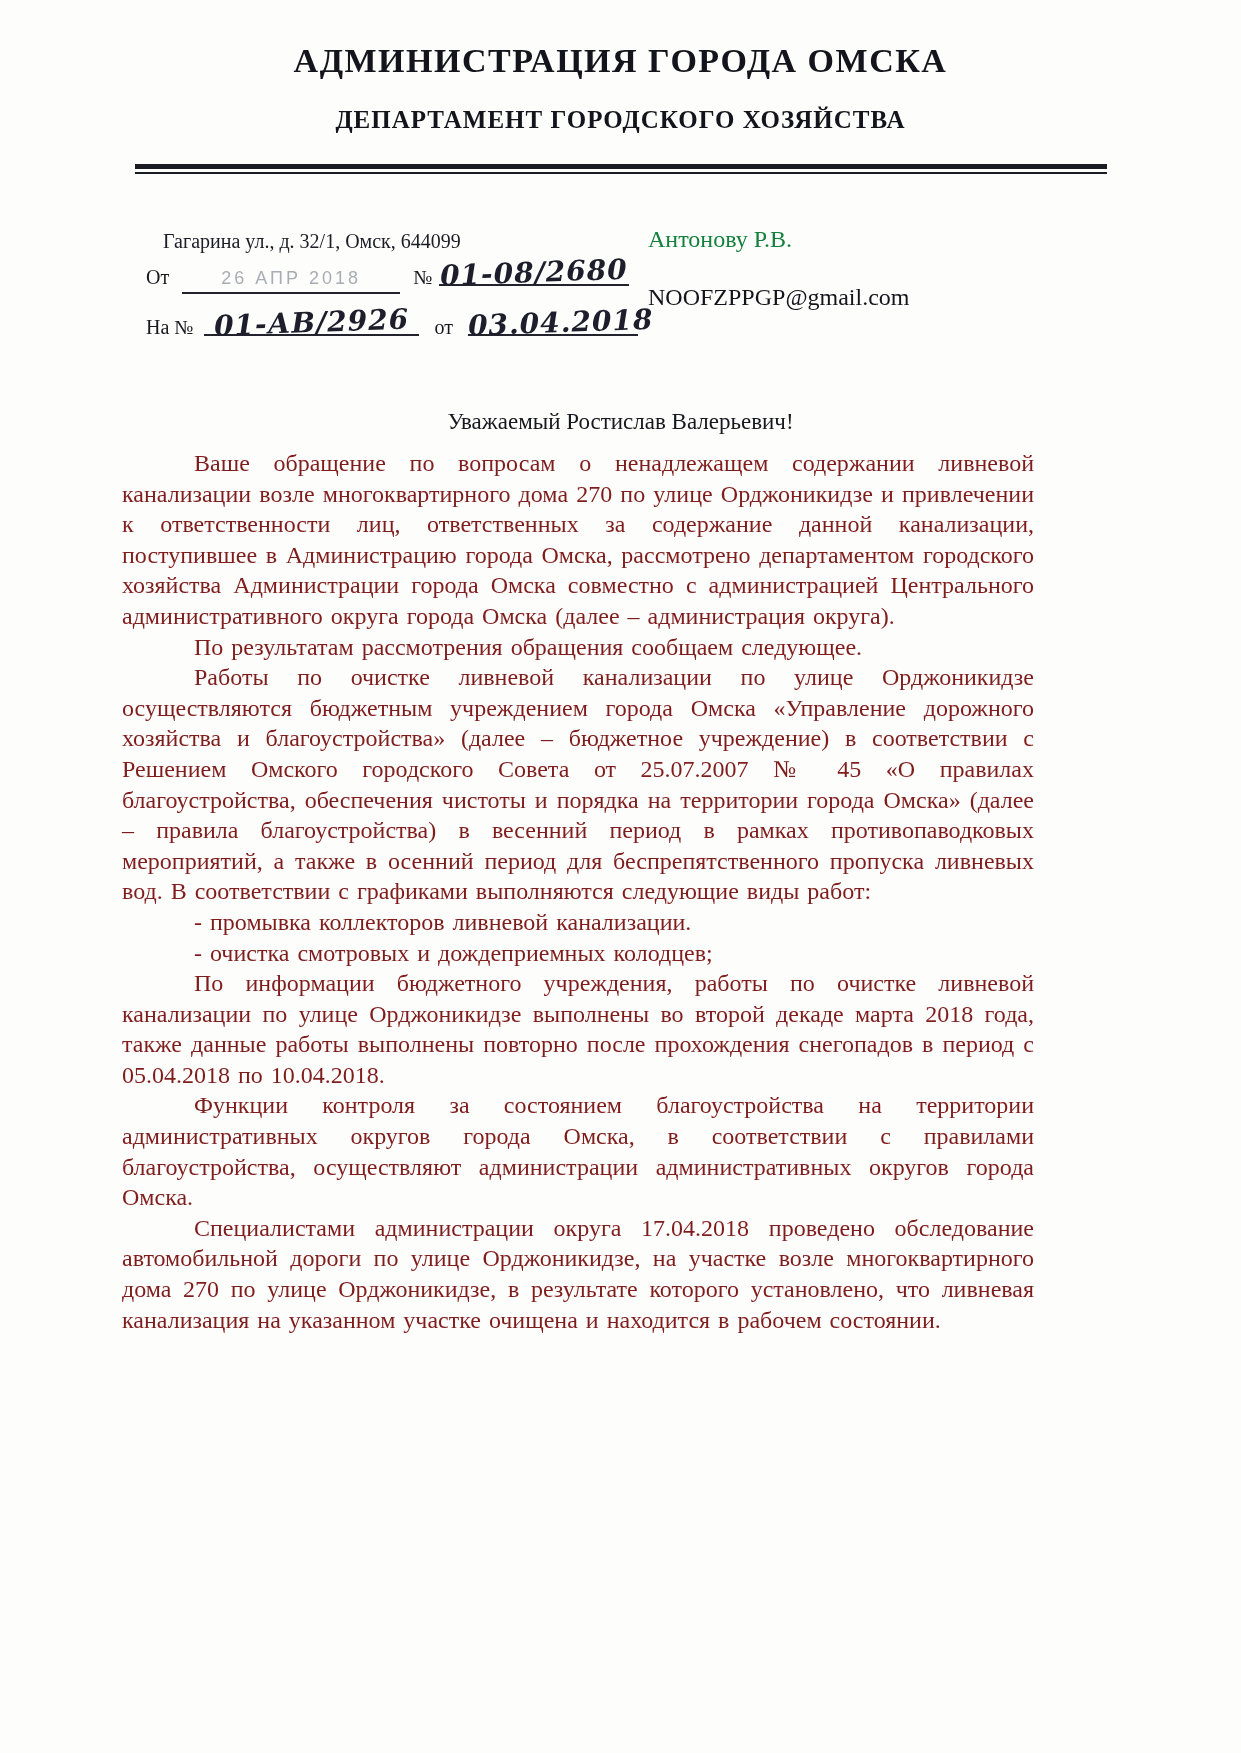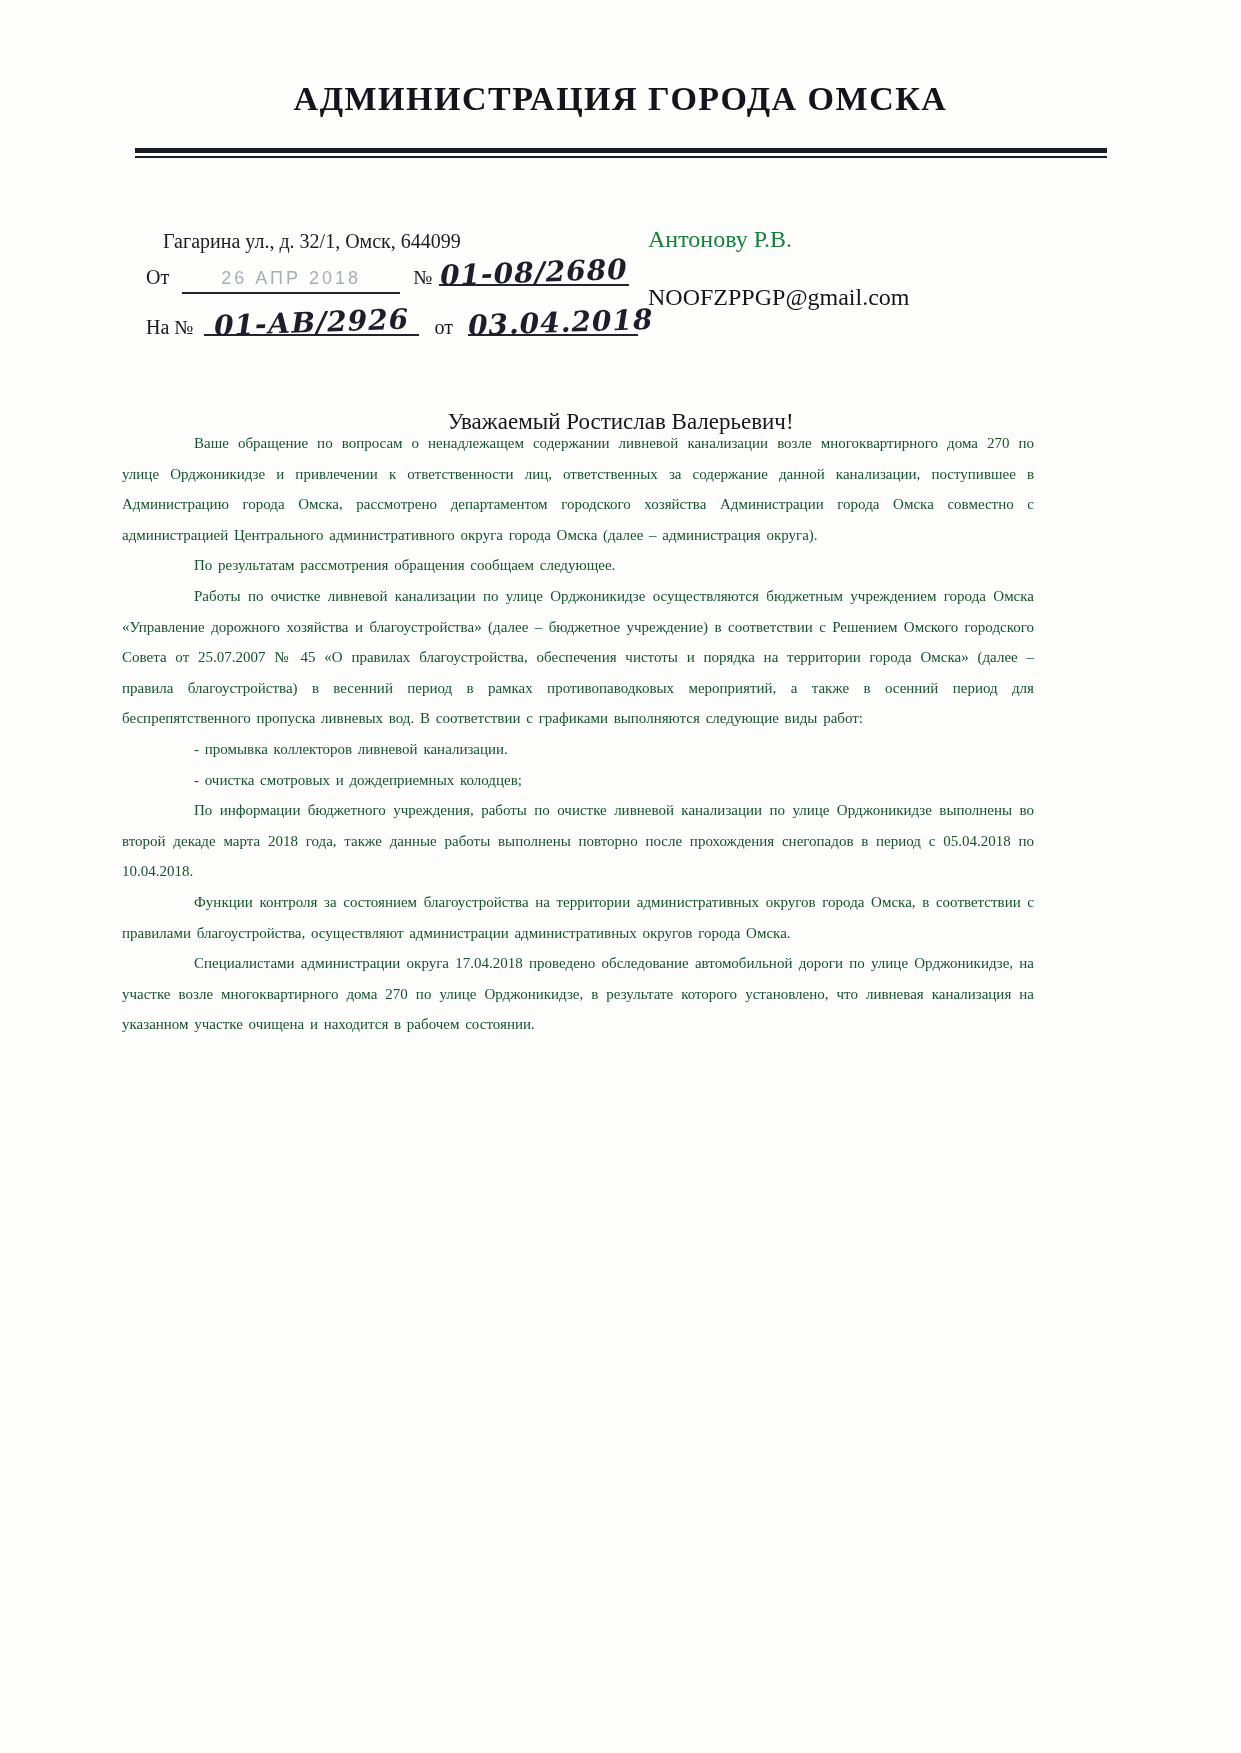--- a/index.html
+++ b/index.html
@@ -7,21 +7,21 @@
     position:relative;
     width:1241px; height:1753px;
     margin:0 auto;
     background:#fdfdfb;
     font-family:"Liberation Serif", serif;
     color:#17171f;
     box-sizing:border-box;
     overflow:hidden;
   }
   
-  .letterhead { padding-top:80px; text-align:center; }
+  .letterhead { padding-top:42px; text-align:center; }
   .org {
     font-size:34px; font-weight:bold; letter-spacing:1.5px;
     color:#14141c;
   }
   .dept {
     font-size:25px; font-weight:bold; letter-spacing:1px;
     margin-top:26px; color:#14141c;
   }
   .rule-wrap { width:972px; margin:30px auto 0; }
   .rule-thick { height:5px; background:#1b1b24; }
@@ -74,37 +74,38 @@
     position:absolute; top:284px; left:648px;
     font-size:24px; color:#14141c;
   }
 
   .salutation {
     position:absolute; top:398px; left:0; width:100%;
     text-align:center; font-size:23px; color:#17171f;margin-top:11px;
   }
 
   .body {
-    position:absolute; top:428px; left:122px;
+    position:absolute; top:448px; left:122px;
     width:912px;
-    font-size:15px; line-height:30.6px;
+    font-size:24px; line-height:30.6px;
     text-align:justify;
-    color:#14532d;
+    color:#7f1d1d;
     word-spacing:2px;
   }
   .body p { margin:0; text-indent:72px; }
   .body p.list { text-align:left; }
 </style>
 </head>
 <body>
 
 <div class="page">
 
   <div class="letterhead">
     <div class="org">АДМИНИСТРАЦИЯ ГОРОДА ОМСКА</div>
+    <div class="dept">ДЕПАРТАМЕНТ ГОРОДСКОГО ХОЗЯЙСТВА</div>
   </div>
 
   <div class="rule-wrap">
     <div class="rule-thick"></div>
     <div class="rule-thin"></div>
   </div>
 
   <div class="address">Гагарина ул., д. 32/1, Омск, 644099</div>
 
   <div class="from-line">

